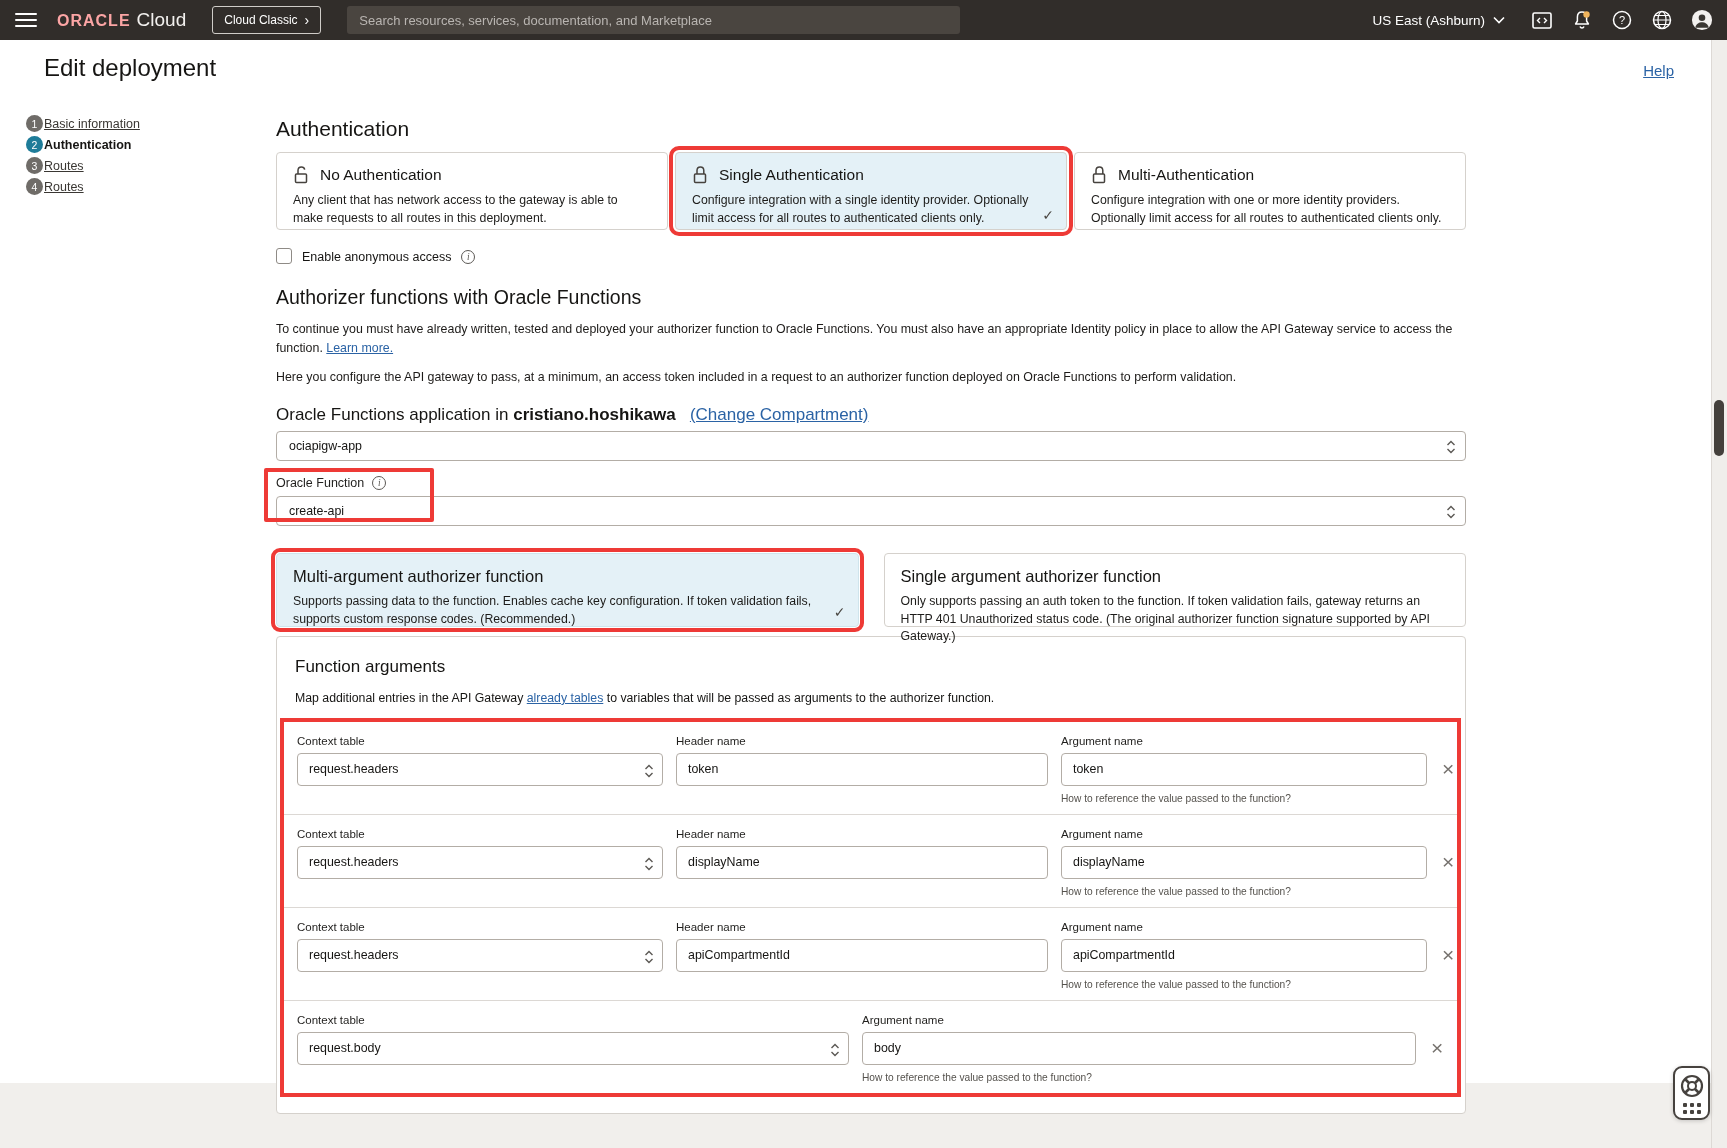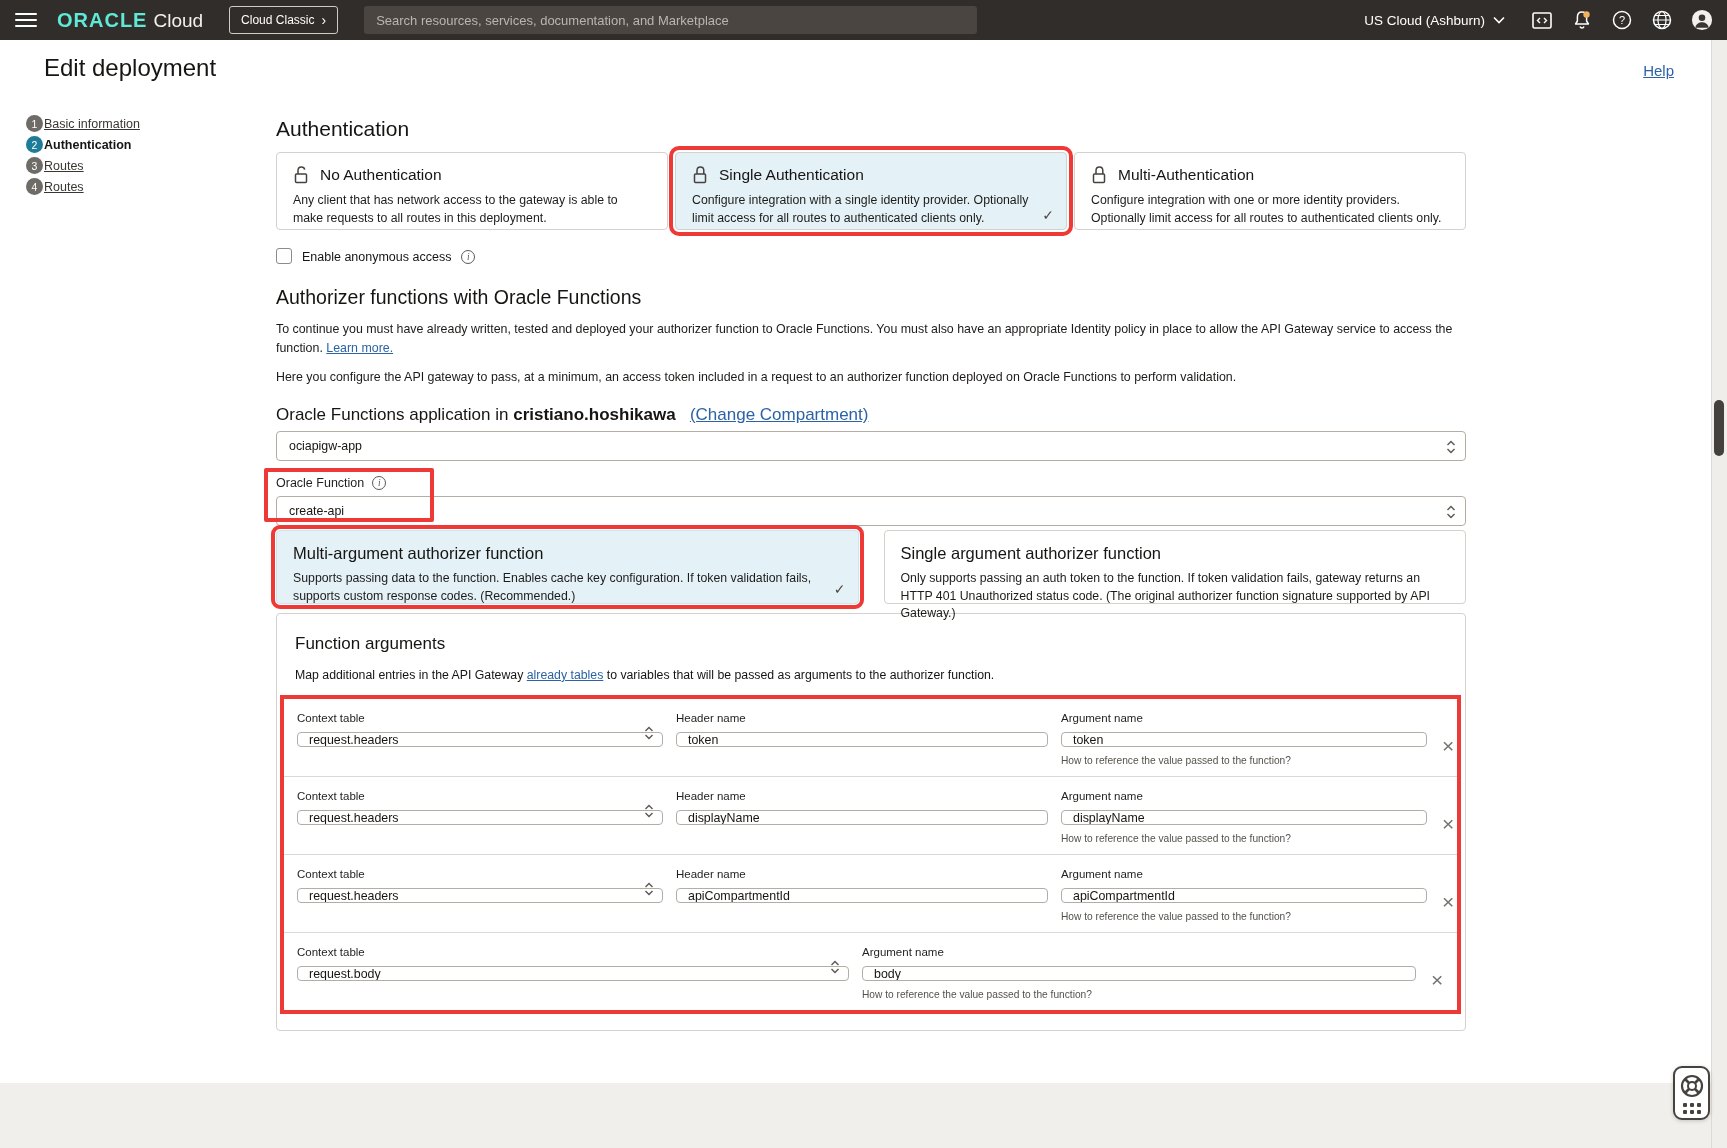--- a/index.html
+++ b/index.html
@@ -10,21 +10,21 @@
     font-family:"Liberation Sans", sans-serif;
     color:#161513;
   }
   .white-panel { position:absolute; left:0; top:40px; width:1727px; height:1043px; background:#ffffff; }
 
   
   .topbar { position:absolute; left:0; top:0; width:1727px; height:40px; background:#312d2a; z-index:40; display:flex; align-items:center; }
   .hamburger { margin-left:15px; width:22px; cursor:pointer; display:inline-block; }
   .hamburger span { display:block; height:2px; background:#fff; margin:4px 0; border-radius:1px; }
   .brand { margin-left:20px; display:flex; align-items:baseline; white-space:nowrap; }
-  .brand-main { color:#5eead4; font-weight:bold; font-size:20px; letter-spacing:1px; }
+  .brand-main { color:#fca5a5; font-weight:bold; font-size:16px; letter-spacing:1px; }
   .brand-suffix { color:#f3f1ef; font-weight:300; font-size:19px; margin-left:6px; }
   .cloud-classic { margin-left:26px; background:transparent; border:1px solid #cfccc8; border-radius:3px; color:#fff; font-size:12px; padding:6px 11px; display:flex; align-items:center; gap:7px; cursor:pointer; font-family:inherit; }
   .cc-chevron { font-size:14px; line-height:10px; }
   .topbar-search { margin-left:26px; width:613px; height:28px; background:#4a4540; border:none; border-radius:3px; color:#e8e5e2; font-size:13px; padding:0 12px; font-family:inherit; }
   .topbar-search::placeholder { color:#b9b5b1; }
   .topbar-right { position:absolute; right:14px; top:0; height:40px; display:flex; align-items:center; gap:18px; }
   .region { color:#fff; font-size:13.5px; display:flex; align-items:center; gap:8px; cursor:pointer; margin-right:8px; }
   .tb-icon { width:22px; height:22px; display:flex; align-items:center; justify-content:center; cursor:pointer; position:relative; }
 
   
@@ -71,36 +71,36 @@
 
   .app-label-row { margin-top:18px; font-size:17px; }
   .bold { font-weight:bold; }
   .select-box { margin-top:6px; height:30px; border:1px solid #b3ada6; border-radius:4px; background:#fff; display:flex; align-items:center; padding:0 12px; font-size:12.4px; position:relative; cursor:pointer; }
   .select-box .stepper-icon { position:absolute; right:9px; top:7px; }
 
   .fn-block { margin-top:15px; position:relative; }
   .fn-label-row { display:flex; align-items:center; gap:8px; }
   .fn-annotation { position:absolute; left:-12px; top:-8px; width:170px; height:54px; border:4px solid #ee3a36; border-radius:2px; pointer-events:none; z-index:6; }
 
-  .type-cards { display:flex; gap:25px; margin-top:4px; }
+  .type-cards { display:flex; gap:25px; margin-top:27px; }
   .type-card { flex:1; background:#fff; border:1px solid #d5d1cc; border-radius:4px; padding:13px 16px 10px; height:74px; position:relative; cursor:pointer; }
   .type-card.selected { background:#e4f1f7; border-color:#cfe4ec; outline:4px solid #ee3a36; outline-offset:1px; }
   .type-card-title { font-size:16.5px; font-weight:400; }
   .type-card-desc { margin-top:7px; font-size:12.3px; line-height:1.45; color:#1d1c1a; }
 
   .fa-card { margin-top:9px; border:1px solid #d5d1cc; border-radius:4px; background:#fff; padding:20px 18px 16px; }
   .fa-title { font-size:17px; font-weight:400; }
   .fa-intro { margin-top:14px; font-size:12.3px; }
   .rows-annotation { margin:13px -14px 0 -15px; border:4px solid #ee3a36; }
   .arg-row { padding:13px 12px 10px 13px; display:grid; column-gap:13px; }
   .arg-row.cols3 { grid-template-columns:366px 372px 366px auto; }
   .arg-row.cols2 { grid-template-columns:552px 554px auto; }
   .arg-row + .arg-row { border-top:1px solid #dcd8d4; }
   .arg-label { font-size:11.5px; color:#201f1d; margin-bottom:6px; }
-  .arg-input { width:100%; height:15px; border:1px solid #b3ada6; border-radius:4px; font-size:12.4px; padding:0 11px; font-family:inherit; color:#161513; background:#fff; }
+  .arg-input { width:100%; height:33px; border:1px solid #b3ada6; border-radius:4px; font-size:12.4px; padding:0 11px; font-family:inherit; color:#161513; background:#fff; }
   .arg-select { position:relative; }
   .arg-select .stepper-icon { position:absolute; right:9px; bottom:7px; }
   .arg-helper { margin-top:7px; font-size:10.2px; color:#55524d; }
   .row-x { justify-self:end; align-self:start; margin-top:24px; font-size:21px; color:#76726e; cursor:pointer; line-height:20px; padding:0 2px; }
 
   
   .scroll-track { position:absolute; right:0; top:40px; width:16px; height:1108px; background:#f0eeeb; border-left:1px solid #ddd9d5; z-index:30; }
   .scroll-thumb { position:absolute; right:3px; top:360px; width:10px; height:56px; background:#44403c; border-radius:5px; cursor:grab; }
   .float-widget { position:absolute; right:17px; top:1066px; width:37px; height:54px; background:#fff; border:2px solid #46423e; border-radius:9px; z-index:35; box-shadow:0 1px 4px rgba(0,0,0,.18); display:flex; flex-direction:column; align-items:center; justify-content:center; gap:4px; cursor:pointer; }
   .dots-grid { display:grid; grid-template-columns:repeat(3, 4px); grid-template-rows:repeat(2, 4px); gap:3px; }
@@ -123,21 +123,21 @@
     <span class="brand-main">ORACLE</span>
     <span class="brand-suffix">Cloud</span>
   </div>
   <button class="cloud-classic">
     <span>Cloud Classic</span>
     <span class="cc-chevron">›</span>
   </button>
   <input class="topbar-search" placeholder="Search resources, services, documentation, and Marketplace" style="">
   <div class="topbar-right">
     <span class="region">
-      <span>US Cloud (Ashburn)</span>
+      <span>US East (Ashburn)</span>
       <svg width="12" height="8" viewBox="0 0 12 8">
           <path d="M1 1.5 L6 6.5 L11 1.5" stroke="#fff" stroke-width="1.6" fill="none"></path>
         </svg>
     </span>
     <span class="tb-icon">
       <svg width="20" height="17" viewBox="0 0 20 17">
           <rect x="1" y="1" width="18" height="15" rx="1.5" stroke="#fff" stroke-width="1.6" fill="none"></rect>
           <path d="M8 6 L5.5 8.5 L8 11" stroke="#fff" stroke-width="1.4" fill="none"></path>
           <path d="M12 6 L14.5 8.5 L12 11" stroke="#fff" stroke-width="1.4" fill="none"></path>
         </svg>

